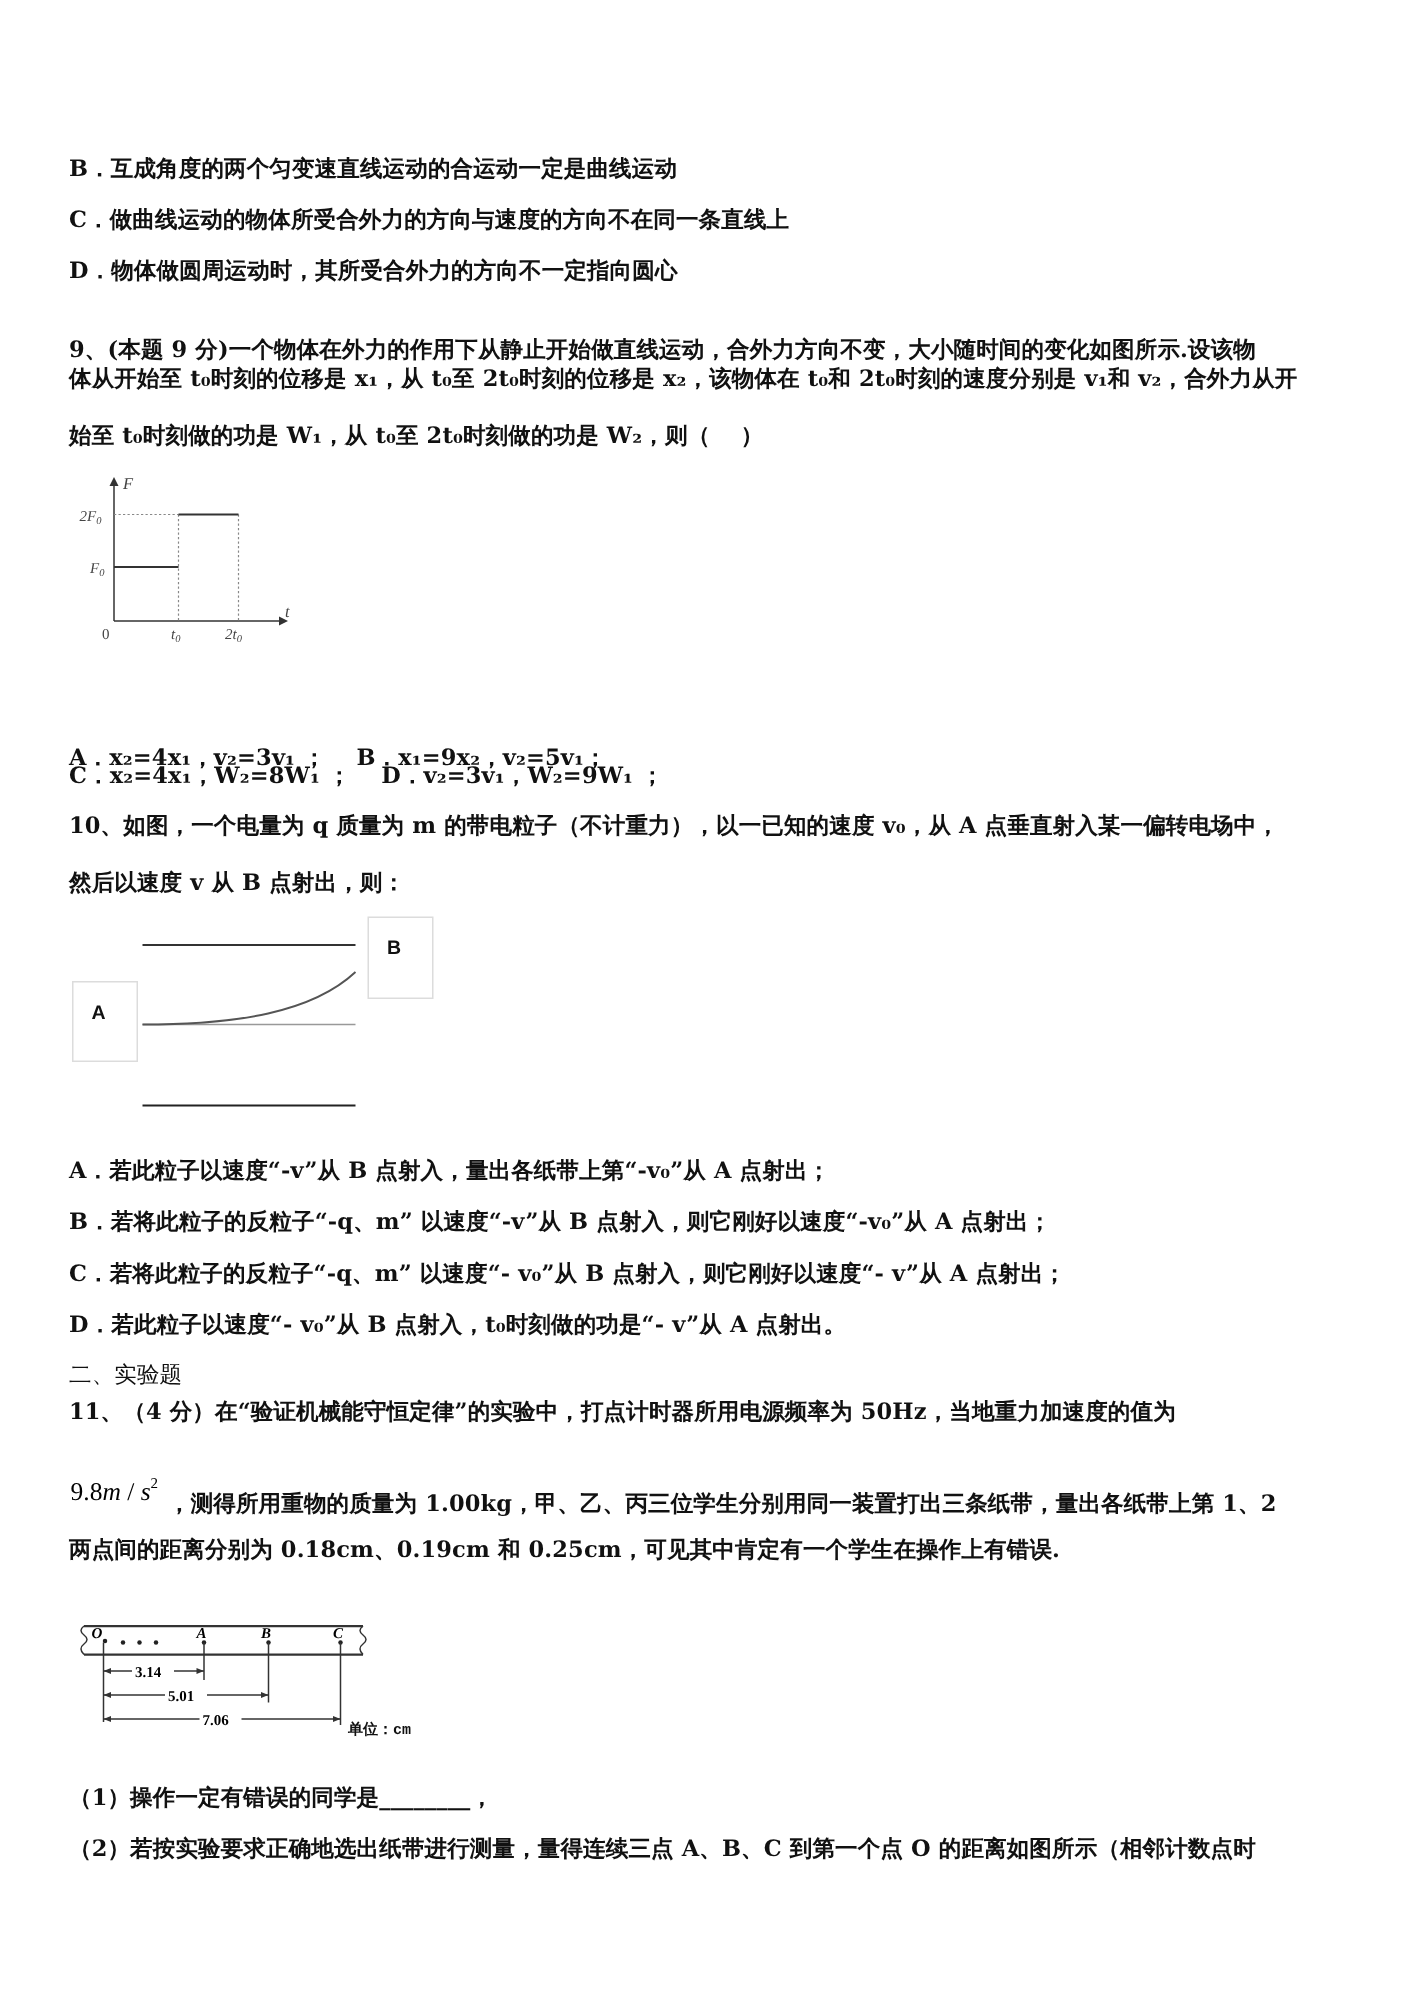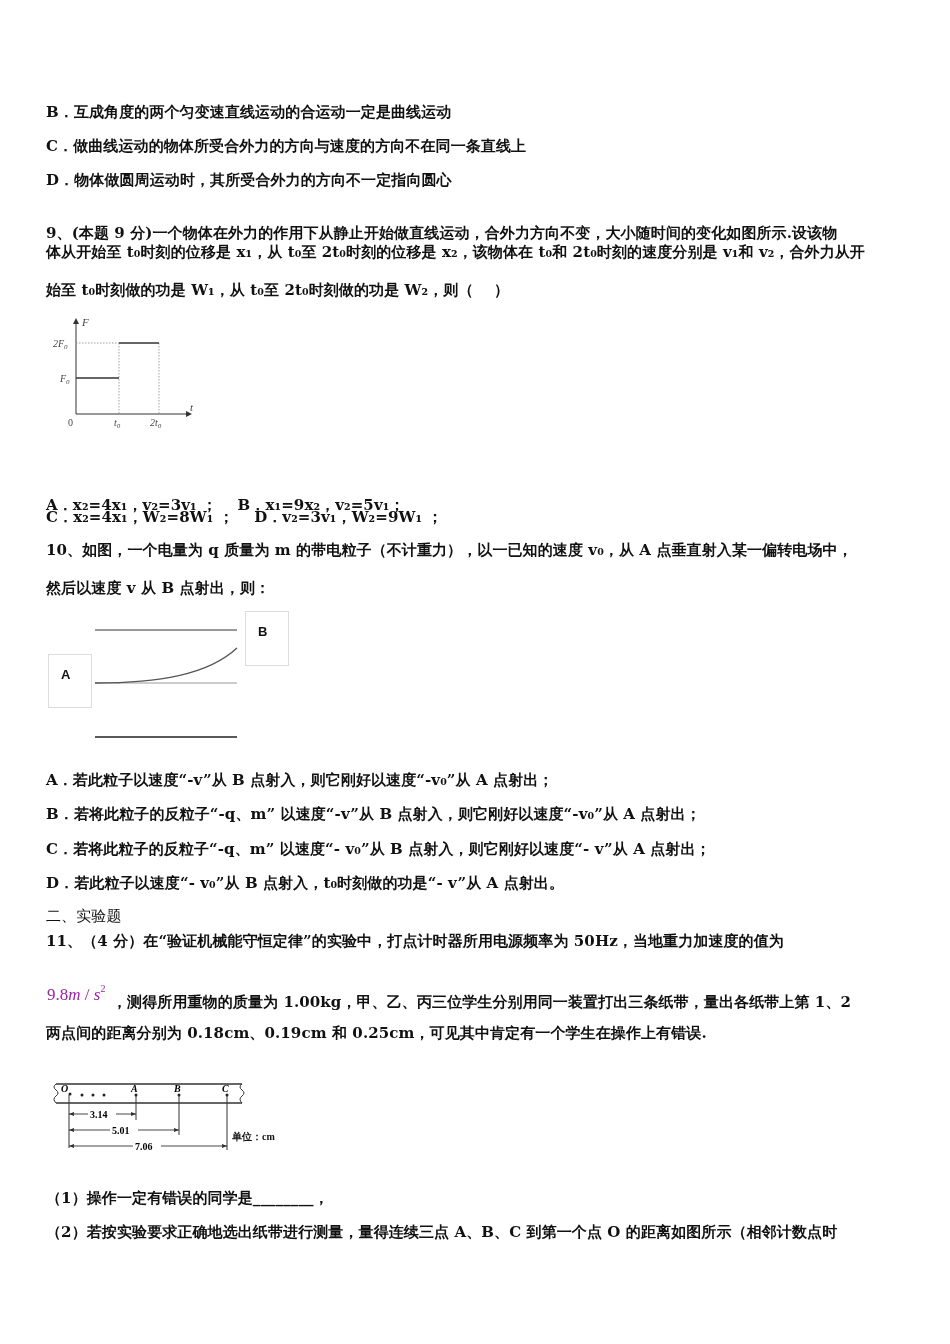--- a/index.html
+++ b/index.html
@@ -35,21 +35,21 @@
       font-family: "Liberation Sans", sans-serif;
       font-weight: bold;
       font-size: 13px;
     }
     .eq {
       position: absolute;
       left: 47px;
       top: 985px;
       font-family: "Liberation Serif", serif;
       font-size: 17px;
-      color: #a21caf;
+      color: #000000;
       font-weight: normal;
     }
     .eq i { font-style: italic; }
     .eq sup { font-size: 10px; vertical-align: 8px; line-height: 0; }
   </style>
 </head>
 <body>
 
 <div class="line" style="top:102px;">B．互成角度的两个匀变速直线运动的合运动一定是曲线运动</div>
 <div class="line" style="top:136px;">C．做曲线运动的物体所受合外力的方向与速度的方向不在同一条直线上</div>
@@ -98,21 +98,21 @@
     <path d="M47,73 C110,73 160,65 189,38" fill="none" stroke="#555" stroke-width="1.3"></path>
   </svg>
   <div class="box" style="left:0px; top:44px; width:42px; height:52px;">
     <span style="position:absolute; left:12px; top:12px;">A</span>
   </div>
   <div class="box" style="left:197px; top:1px; width:42px; height:53px;">
     <span style="position:absolute; left:12px; top:12px;">B</span>
   </div>
 </div>
 
-<div class="line" style="top:770px;">A．若此粒子以速度“-v”从 B 点射入，则它刚好以速度“-v₀”从 A 点射出；</div>
+<div class="line" style="top:770px;">A．若此粒子以速度“-v”从 B 点射入，量出各纸带上第“-v₀”从 A 点射出；</div>
 <div class="line" style="top:804px;text-align:center;">B．若将此粒子的反粒子“-q、m” 以速度“-v”从 B 点射入，则它刚好以速度“-v₀”从 A 点射出；</div>
 <div class="line" style="top:839px;">C．若将此粒子的反粒子“-q、m” 以速度“- v₀”从 B 点射入，则它刚好以速度“- v”从 A 点射出；</div>
 <div class="line" style="top:873px;">D．若此粒子以速度“- v₀”从 B 点射入，t₀时刻做的功是“- v”从 A 点射出。</div>
 
 <div class="line normal" style="top:906px;">二、实验题</div>
 
 <div class="line" style="top:931px;">11、（4 分）在“验证机械能守恒定律”的实验中，打点计时器所用电源频率为 50Hz，当地重力加速度的值为</div>
 
 <div class="eq">
   <span>9.8</span><i>m</i><span> / </span><i>s</i><sup>2</sup>
@@ -157,17 +157,17 @@
     <polygon points="133,50 128,48 128,52" fill="#333"></polygon>
     <rect x="64" y="45" width="28" height="10" fill="#fff"></rect>
     <text x="66" y="54" font-size="10" font-weight="bold">5.01</text>
 
     <line x1="23" y1="66" x2="181" y2="66" stroke="#333" stroke-width="0.9"></line>
     <polygon points="23,66 28,64 28,68" fill="#333"></polygon>
     <polygon points="181,66 176,64 176,68" fill="#333"></polygon>
     <rect x="87" y="61" width="28" height="10" fill="#fff"></rect>
     <text x="89" y="70" font-size="10" font-weight="bold">7.06</text>
   </svg>
-  <span style="position:absolute; left:186px; top:50px; font-size:10px; font-weight:bold; font-family:Liberation Serif, serif;">单位：cm</span>
+  <span style="position:absolute; left:186px; top:66px; font-size:10px; font-weight:bold; font-family:Liberation Mono, monospace;">单位：cm</span>
 </div>
 
 <div class="line" style="top:1188px;">（1）操作一定有错误的同学是________，</div>
 <div class="line" style="top:1222px;">（2）若按实验要求正确地选出纸带进行测量，量得连续三点 A、B、C 到第一个点 O 的距离如图所示（相邻计数点时</div>
 
 </body></html>

